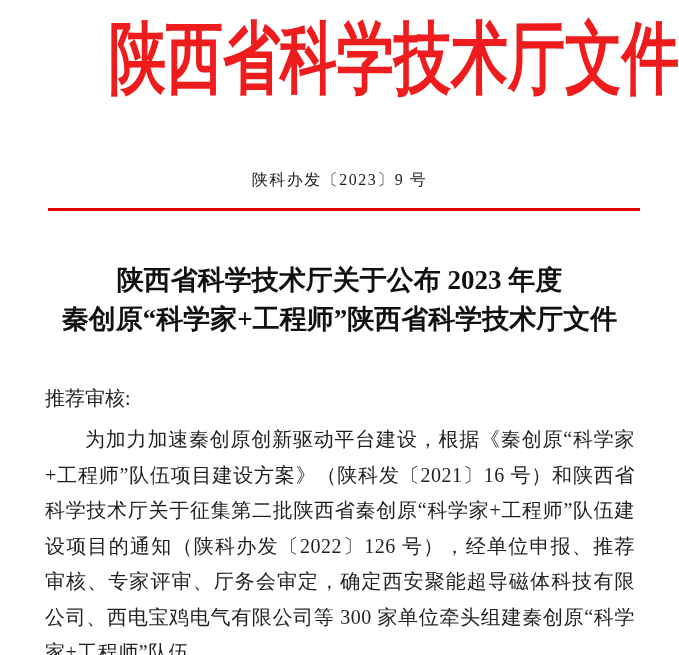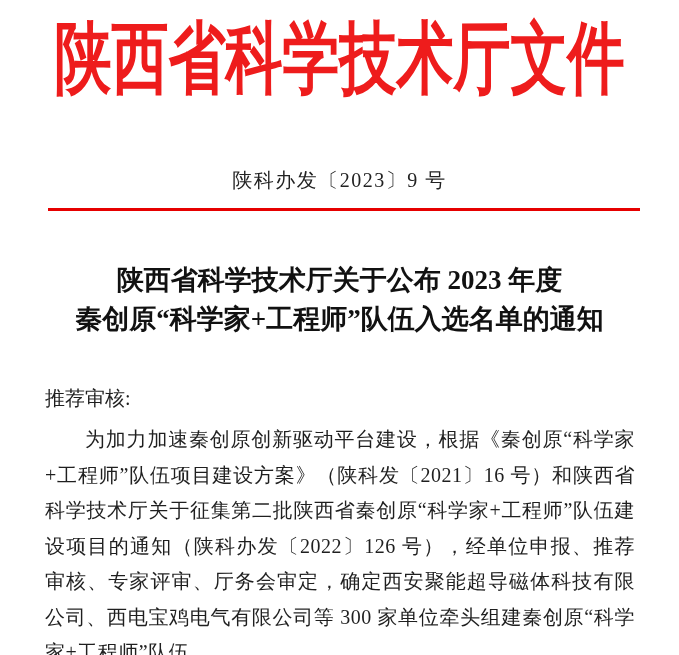--- a/index.html
+++ b/index.html
@@ -16,37 +16,37 @@
     overflow: hidden;
     font-family: "Liberation Serif", serif;
     color: #1f1f1f;
   }
   
   .letterhead {
     margin-top: 14px;
     height: 90px;
     display: flex;
     align-items: center;
-    justify-content: center;
+    justify-content: flex-end;
   }
   .letterhead-text {
     color: #ee1c1c;
     font-size: 57px;
     font-weight: bold;
     white-space: nowrap;
     letter-spacing: 0px;
     transform: scaleY(1.38);
     transform-origin: center;
     font-family: "Liberation Serif", serif;
   }
   
   .doc-number {
     margin-top: 64px;
     text-align: center;
-    font-size: 20px;
+    font-size: 16px;
     letter-spacing: 1.5px;
     color: #222222;
     line-height: 24px;
   }
   
   .red-rule {
     margin-top: 16px;
     margin-left: 48px;
     width: 592px;
     height: 3px;
@@ -91,20 +91,20 @@
   <div class="letterhead">
     <span class="letterhead-text">陕西省科学技术厅文件</span>
   </div>
 
   <div class="doc-number">陕科办发〔2023〕9 号</div>
 
   <div class="red-rule"></div>
 
   <h1 class="doc-title">
     <span class="title-line">陕西省科学技术厅关于公布 2023 年度</span>
-    <span class="title-line">秦创原“科学家+工程师”队伍入选名单的通知</span>
+    <span class="title-line">秦创原“科学家+工程师”陕西省科学技术厅文件</span>
   </h1>
 
   <div class="salutation">推荐审核:</div>
 
   <p class="body-paragraph">为加力加速秦创原创新驱动平台建设，根据《秦创原“科学家+工程师”队伍项目建设方案》（陕科发〔2021〕16 号）和陕西省科学技术厅关于征集第二批陕西省秦创原“科学家+工程师”队伍建设项目的通知（陕科办发〔2022〕126 号），经单位申报、推荐审核、专家评审、厅务会审定，确定西安聚能超导磁体科技有限公司、西电宝鸡电气有限公司等 300 家单位牵头组建秦创原“科学家+工程师”队伍</p>
 
 </div>
 
 </body></html>

